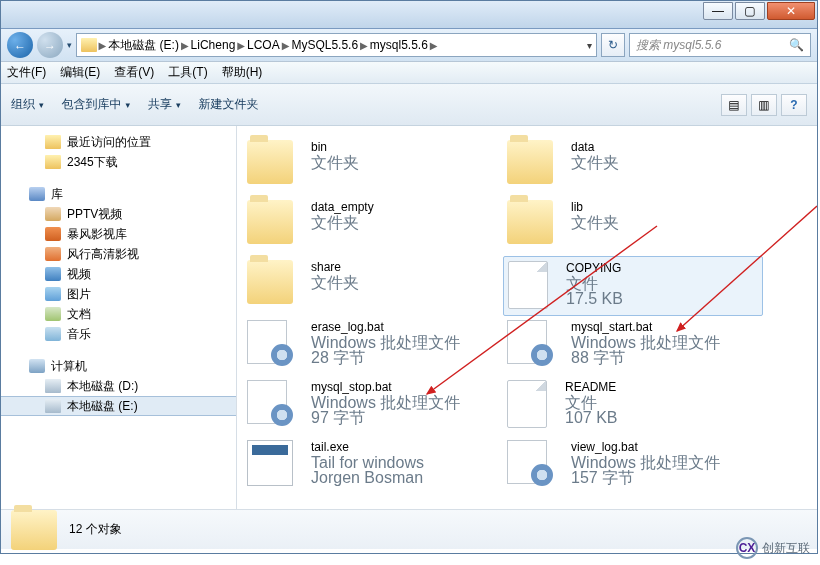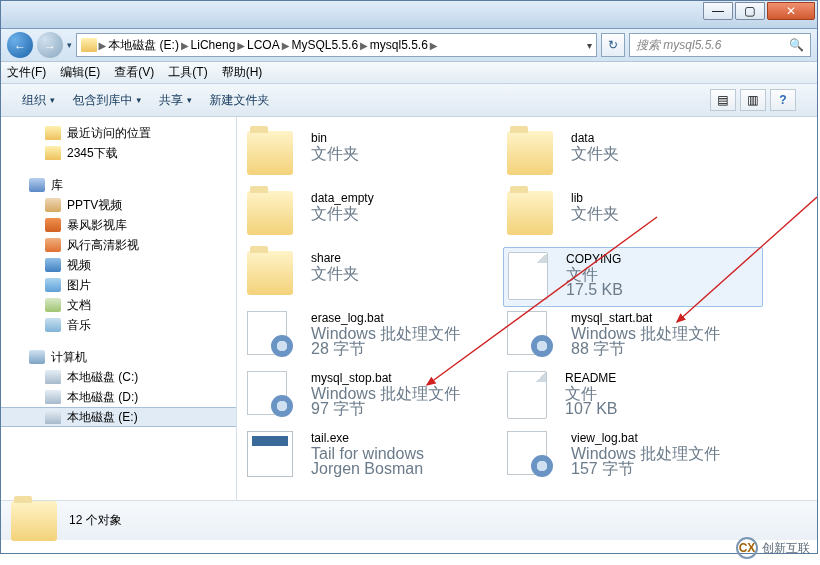--- a/index.html
+++ b/index.html
@@ -20,21 +20,21 @@
 .crumb { display:flex; align-items:center; gap:4px; }
 .crumbsep { color:#666; font-size:10px; }
 .foldicon { width:16px; height:14px; background: linear-gradient(#fff1b0,#edc25e); border-radius:1px; }
 .refbtn { width:24px; height:24px; border:1px solid #8ba5bf; background:linear-gradient(#fdfdfe,#e6eef6); display:flex; align-items:center; justify-content:center; }
 .searchbox { width:182px; height:24px; border:1px solid #8ba5bf; background:#fff; display:flex; align-items:center; padding:0 6px; color:#888; font-style:italic; justify-content:space-between;}
 
 
 .menubar { height:22px; background:linear-gradient(#f5fafc,#e2ecf4); display:flex; align-items:center; padding:0 6px; gap:14px; border-bottom:1px solid #c2d2e0; }
 
 
-.toolbar { height:33px; background:linear-gradient(#f2f7fb,#dfe9f2); display:flex; align-items:center; padding:0 21px; gap:18px; border-bottom:1px solid #c5d3df; }
+.toolbar { height:42px; background:linear-gradient(#f2f7fb,#dfe9f2); display:flex; align-items:center; padding:0 10px; gap:18px; border-bottom:1px solid #c5d3df; }
 .tbitem { display:flex; align-items:center; gap:4px; color:#1a3e60; }
 .tbitem .drop { font-size:9px; color:#1a3e60; }
 .toolright { margin-left:auto; display:flex; gap:4px; }
 .tbbtn { width:26px; height:22px; border:1px solid #bccad6; background:linear-gradient(#fdfdfe,#e9eff5); display:flex; align-items:center; justify-content:center; }
 
 
 .bodysplit { display:flex; height:calc(100% - 28px - 33px - 22px - 30px - 56px); }
 
 
 .navpane { width:236px; border-right:1px solid #d6dee6; padding:6px 0; overflow:hidden; }
@@ -69,21 +69,21 @@
 
 .detailsbar { height:40px; border-top:1px solid #d6dee6; display:flex; align-items:center; padding:4px 10px; gap:12px; background:linear-gradient(#f6f9fc,#eaf0f6); }
 .detfold { width:46px; height:40px; background:linear-gradient(#fff3c7,#f3d27a); border-radius:3px; position:relative;}
 .detfold:before{content:"";position:absolute;top:-5px;left:3px;width:18px;height:7px;background:#f3dea1;border-radius:2px 2px 0 0;}
 
 
 .arrow { position:absolute; pointer-events:none; }
 
 
 .watermark { position:absolute; right:10px; bottom:6px; font-size:12px; color:#5b6a78; display:flex; align-items:center; gap:4px;}
-.wmcircle{width:22px;height:22px;border:2px solid #7a96b4;border-radius:50%;display:flex;align-items:center;justify-content:center;color:#a16207;font-weight:bold;}
+.wmcircle{width:22px;height:22px;border:2px solid #7a96b4;border-radius:50%;display:flex;align-items:center;justify-content:center;color:#4c1d95;font-weight:bold;}
 </style>
 </head>
 <body>
 
 <div class="window">
 
   <div class="titlebar">
     <div class="winbtn">—</div>
     <div class="winbtn">▢</div>
     <div class="winbtn close">✕</div>
@@ -192,24 +192,20 @@
           </div>
         <div class="navitem lvl2">
             <span class="navico lib" style="background:linear-gradient(#c8e0f0,#80b4d8)"></span>
             <span>音乐</span>
           </div>
       </div>
       <div class="navgroup">
         <div class="navitem">
             <span class="navico pc"></span>
             <span>计算机</span>
-          </div>
-        <div class="navitem lvl2">
-            <span class="navico drv"></span>
-            <span>本地磁盘 (C:)</span>
           </div>
         <div class="navitem lvl2">
             <span class="navico drv"></span>
             <span>本地磁盘 (D:)</span>
           </div>
         <div class="navitem lvl2 sel">
             <span class="navico drv"></span>
             <span>本地磁盘 (E:)</span>
           </div>
       </div>

